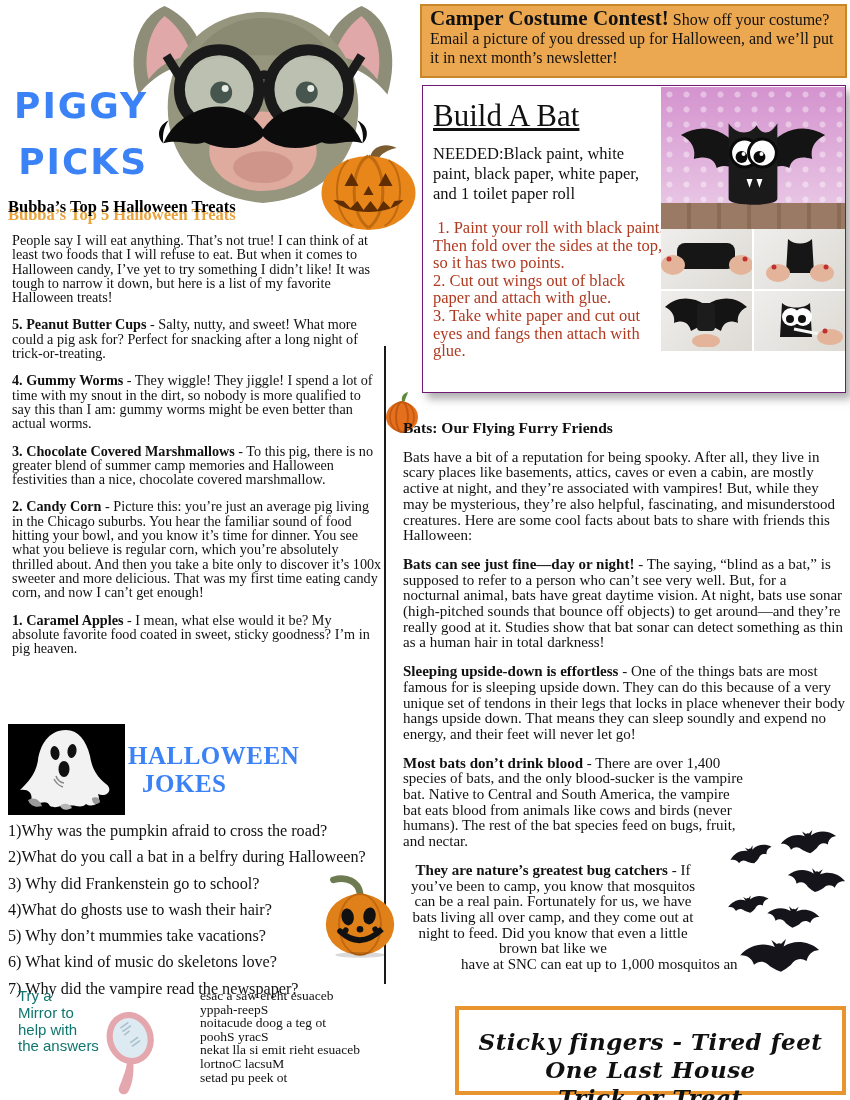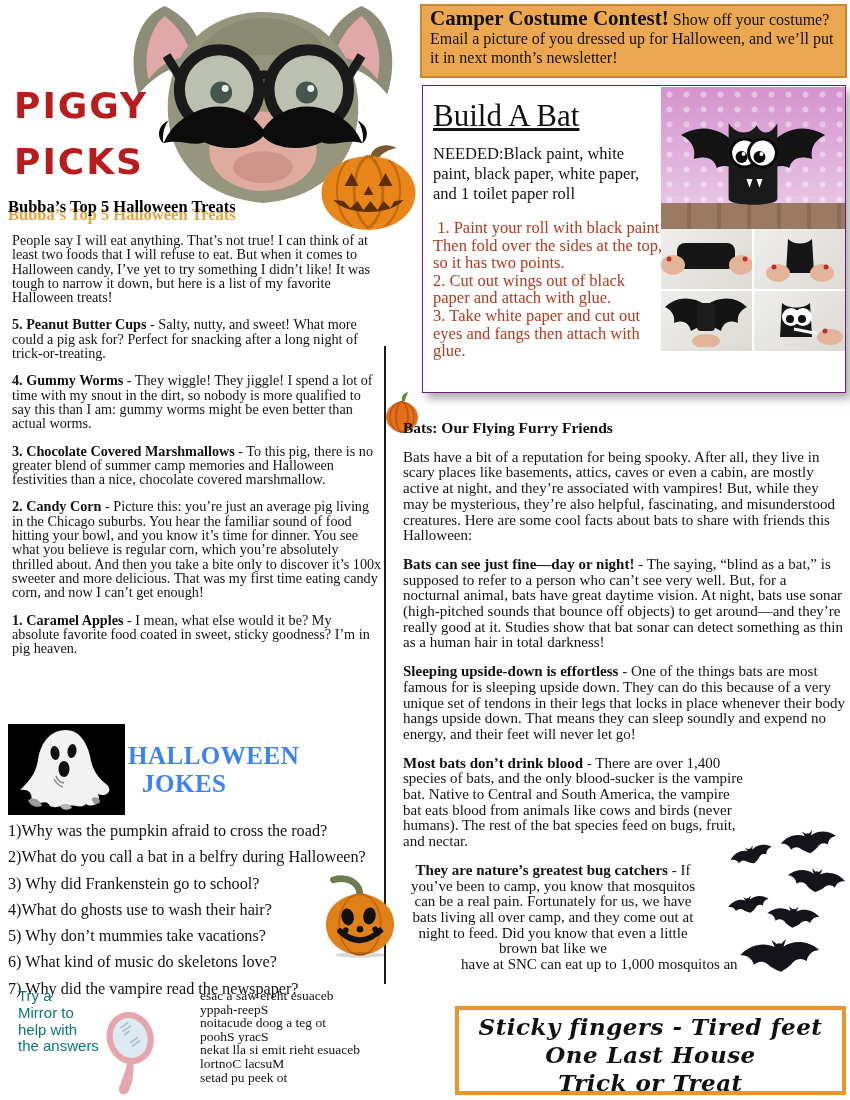--- a/index.html
+++ b/index.html
@@ -7,21 +7,21 @@
         font-family:"Liberation Serif",serif;color:#111;margin:0 auto;}
   .abs{position:absolute;}
 
   
   .contest{left:420px;top:4px;width:427px;height:74px;background:#ECA851;border:2px solid #C8882A;
            box-sizing:border-box;padding:3px 8px;line-height:19px;font-size:16px;}
   .contest b{font-size:21px;}
 
   
   .piggy-title{left:14px;top:78px;font-family:"DejaVu Sans",sans-serif;font-weight:800;
-               font-size:36px;line-height:56px;color:#b91c1c;letter-spacing:2px;}
+               font-size:36px;line-height:56px;color:#3b82f6;letter-spacing:2px;text-align:right;}
 
   
   .treats-heading{left:8px;top:197px;width:380px;font-size:16.5px;font-weight:bold;height:34px;}
   .treats-heading .th-orange{position:absolute;left:0;top:8px;color:#E8A33D;z-index:1;}
   .treats-heading .th-black{position:absolute;left:0;top:0;color:#000;z-index:2;}
 
   
   .treats-body{left:8px;top:233px;width:374px;font-size:14.2px;line-height:14.3px;}
   .treats-body p{margin:0 0 13px 4px;}
 
@@ -71,21 +71,21 @@
   .jokes-list{left:8px;top:818px;width:392px;font-size:16.2px;line-height:26.3px;}
 
   
   .mirror-hint{left:18px;top:988px;width:96px;font-family:"Liberation Sans",sans-serif;
                font-size:15px;line-height:16.8px;white-space:pre-line;color:#0f766e;}
   .answers{left:200px;top:989px;width:230px;font-size:13.5px;line-height:13.6px;}
 
   
   .rhyme{left:455px;top:1006px;width:391px;height:89px;border:4px solid #E8952F;box-sizing:border-box;
          text-align:center;font-family:"DejaVu Serif",serif;font-style:italic;font-weight:700;
-         font-size:23px;line-height:28px;padding-top:3px;letter-spacing:.5px;}
+         font-size:23px;line-height:28px;padding-top:18px;letter-spacing:.5px;}
 </style>
 </head>
 <body>
 
 <div class="page">
 
   <div class="abs pig">
     <svg width="314" height="204" viewBox="0 0 310 205">
       <path d="M30 95 C18 55 28 18 56 6 C82 18 93 40 96 60 C70 63 45 75 30 95 Z" fill="#8e8d77"></path>
       <path d="M40 80 C34 54 42 28 56 16 C71 27 80 43 83 56 C62 59 50 66 40 80 Z" fill="#e0a8a8"></path>

